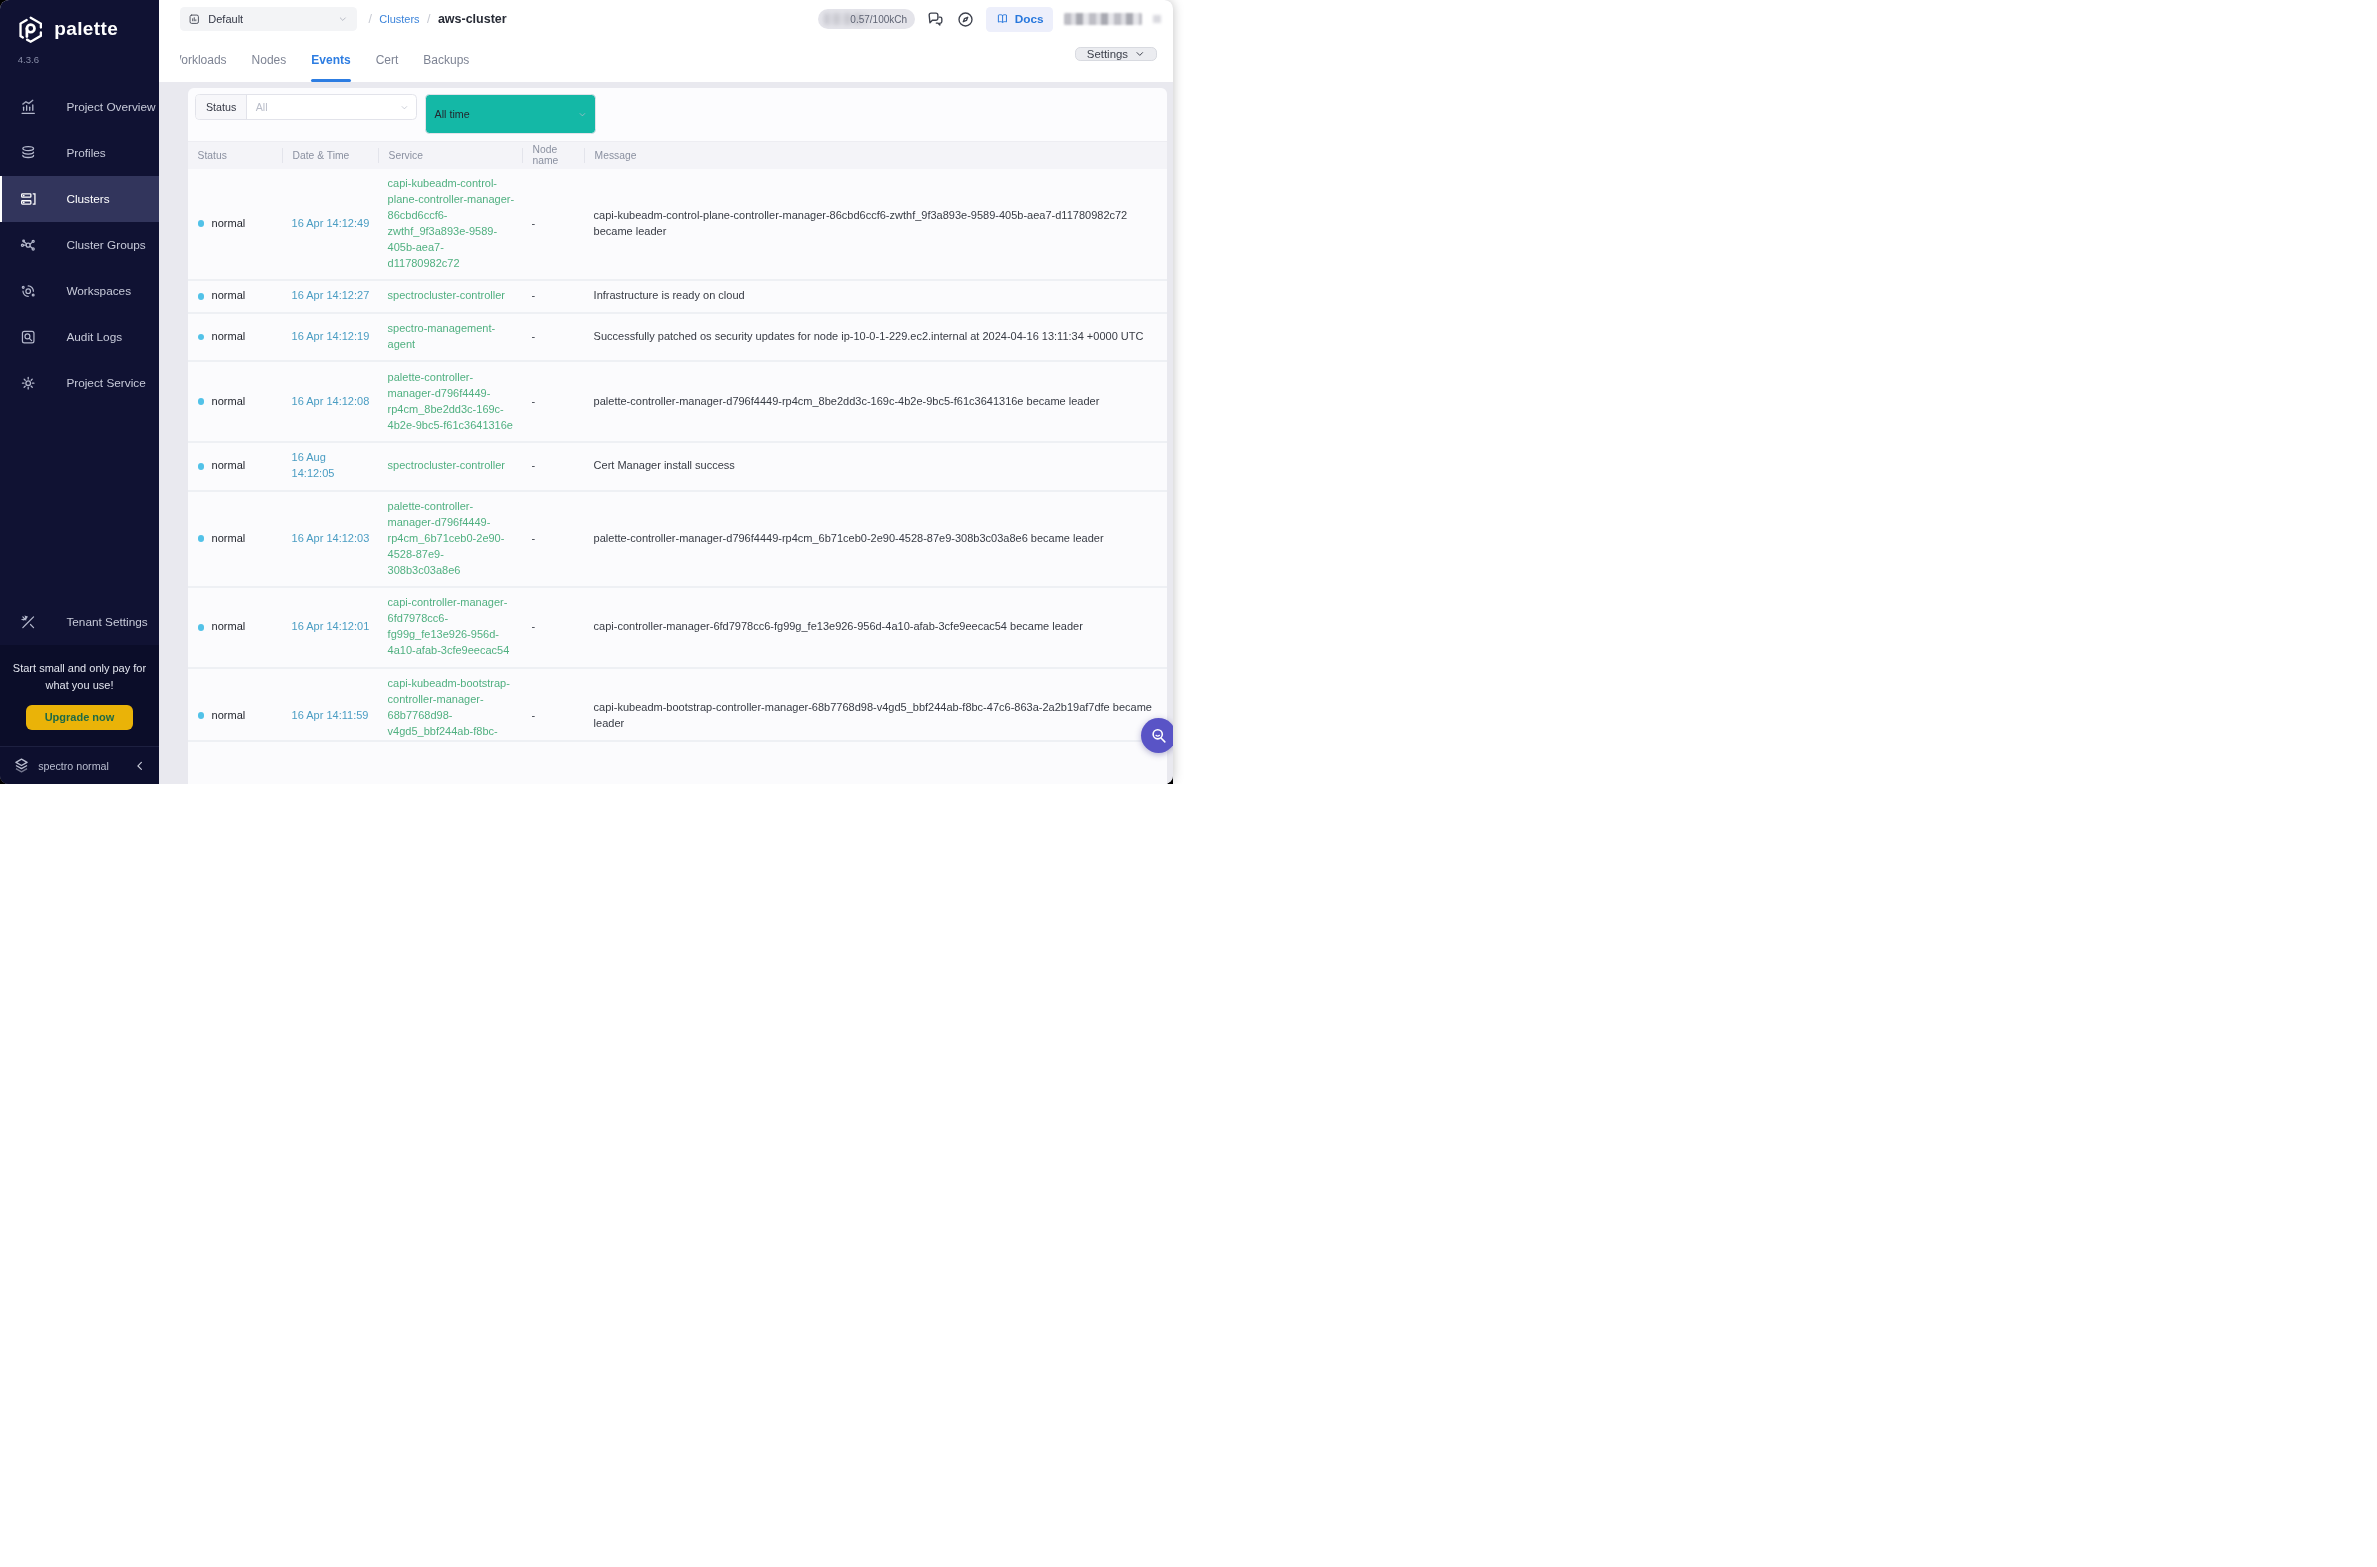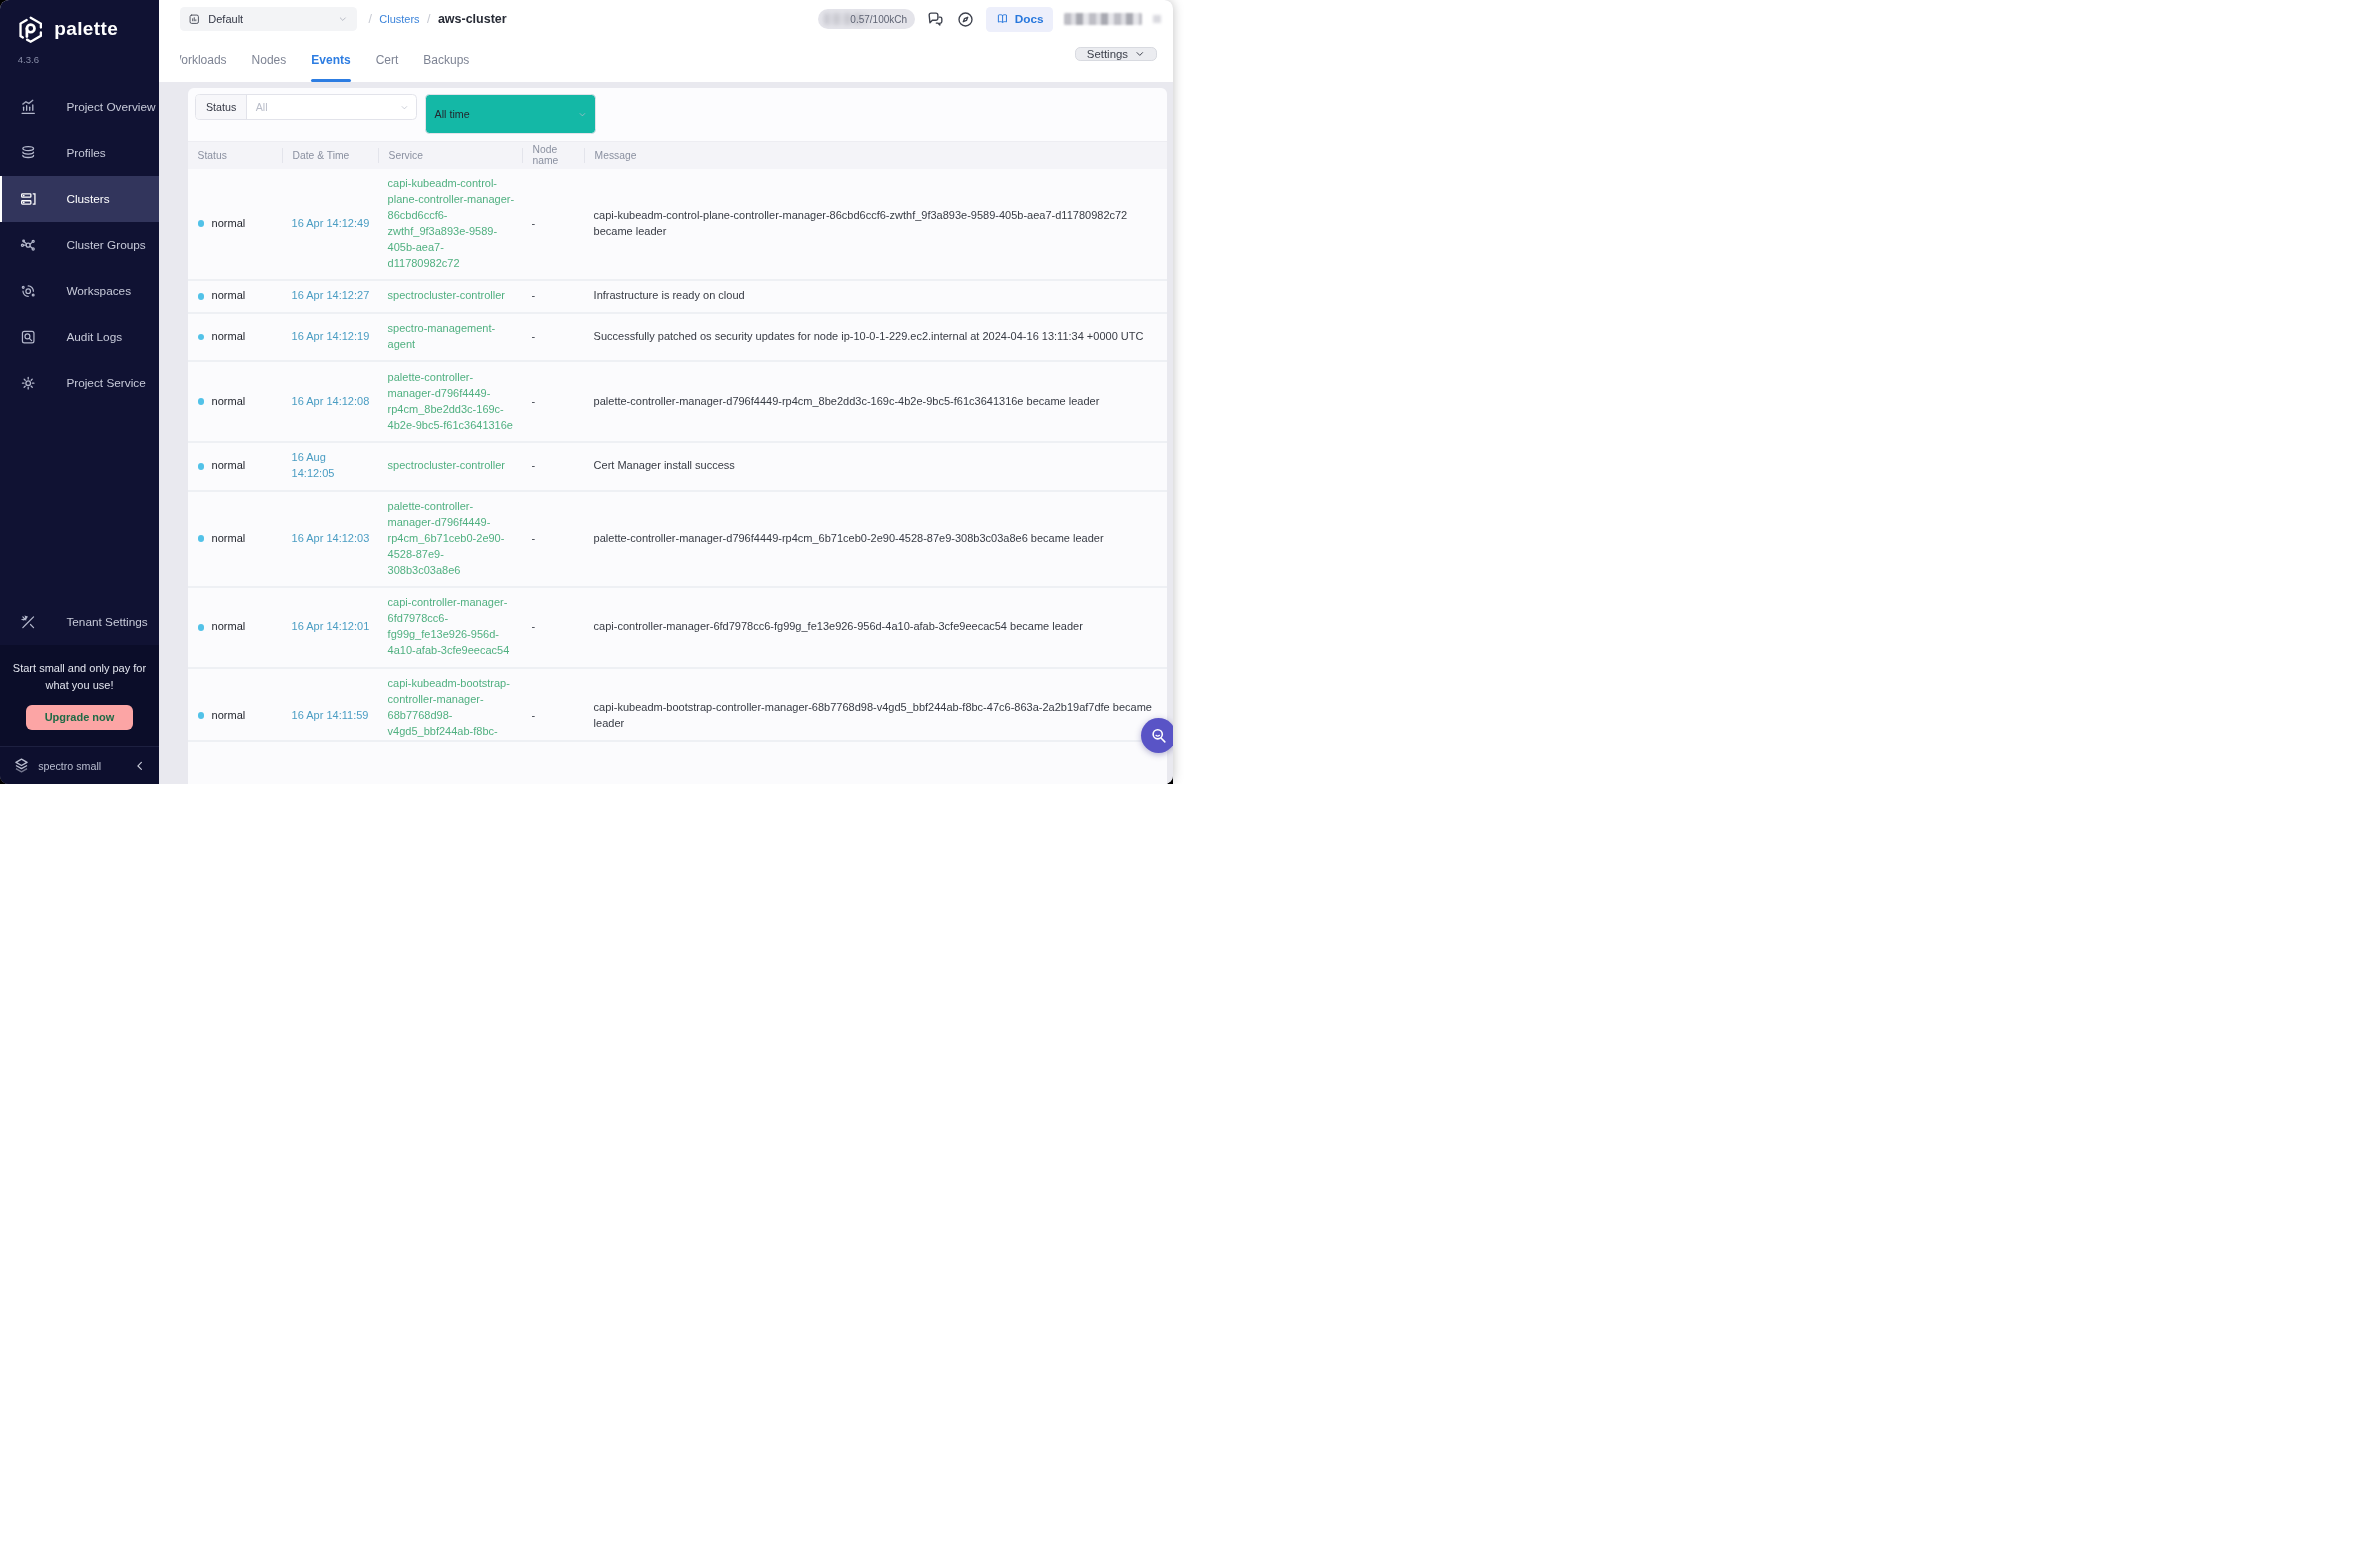--- a/index.html
+++ b/index.html
@@ -25,21 +25,21 @@
   .nav-item { height:46px; display:flex; align-items:center; gap:29px;
     padding-left:17px; border-left:2.2px solid transparent; font-size:11.8px;
     color:#c7cad9; cursor:pointer; }
   .nav-item .ico { width:18.4px; height:18.4px; flex:0 0 18.4px; color:#b4b8cc; }
   .nav-item.active { background:#32355c; border-left-color:#ffffff; color:#ffffff; }
   .nav-item.active .ico { color:#ffffff; }
   .side-spacer { flex:1; }
   .promo { background:#0b0d29; padding:14.7px 11.8px 16px; text-align:center; }
   .promo-text { font-size:11px; line-height:1.5; color:#e3e5ee; font-weight:500; }
   .upgrade-btn { margin:11.8px auto 0; display:block; width:107px; padding:6.6px 0;
-    background:#fca5a5; color:#1e6a45; border:none; border-radius:5.9px;
+    background:#eab308; color:#1e6a45; border:none; border-radius:5.9px;
     font-size:11px; font-weight:700; font-family:inherit; cursor:pointer; }
   .side-footer { background:#0d0f2e; border-top:0.7px solid #1d2040; height:38px;
     display:flex; align-items:center; padding:0 13.2px 0 11.8px; gap:7.4px; }
   .brand-mark { width:19px; height:19px; color:#b9bdcf; }
   .brand-text { font-size:10.7px; color:#b9bdcf; }
   .collapse { margin-left:auto; width:11.8px; height:11.8px; color:#c9ccda; cursor:pointer; }
 
   
   .main { flex:1; display:flex; flex-direction:column; overflow:hidden; position:relative; }
 
@@ -240,21 +240,21 @@
         <div class="promo-text">Start small and only pay for what you use!</div>
         <button class="upgrade-btn">Upgrade now</button>
       </div>
 
       <div class="side-footer">
         <svg class="brand-mark" viewBox="0 0 24 24" fill="none" stroke="currentColor" stroke-width="1.7" stroke-linejoin="round">
           <path d="M12 4l7 4-7 4-7-4z"></path>
           <path d="M5 12l7 4 7-4"></path>
           <path d="M5 16l7 4 7-4" opacity=".6"></path>
         </svg>
-        <span class="brand-text">spectro small</span>
+        <span class="brand-text">spectro normal</span>
         <svg class="collapse" viewBox="0 0 24 24" fill="none" stroke="currentColor" stroke-width="2.4" stroke-linecap="round">
           <path d="M15 5l-7 7 7 7"></path>
         </svg>
       </div>
     </aside>
 
     <div class="main">
 
       <header class="topbar">
         <div class="proj-select">

